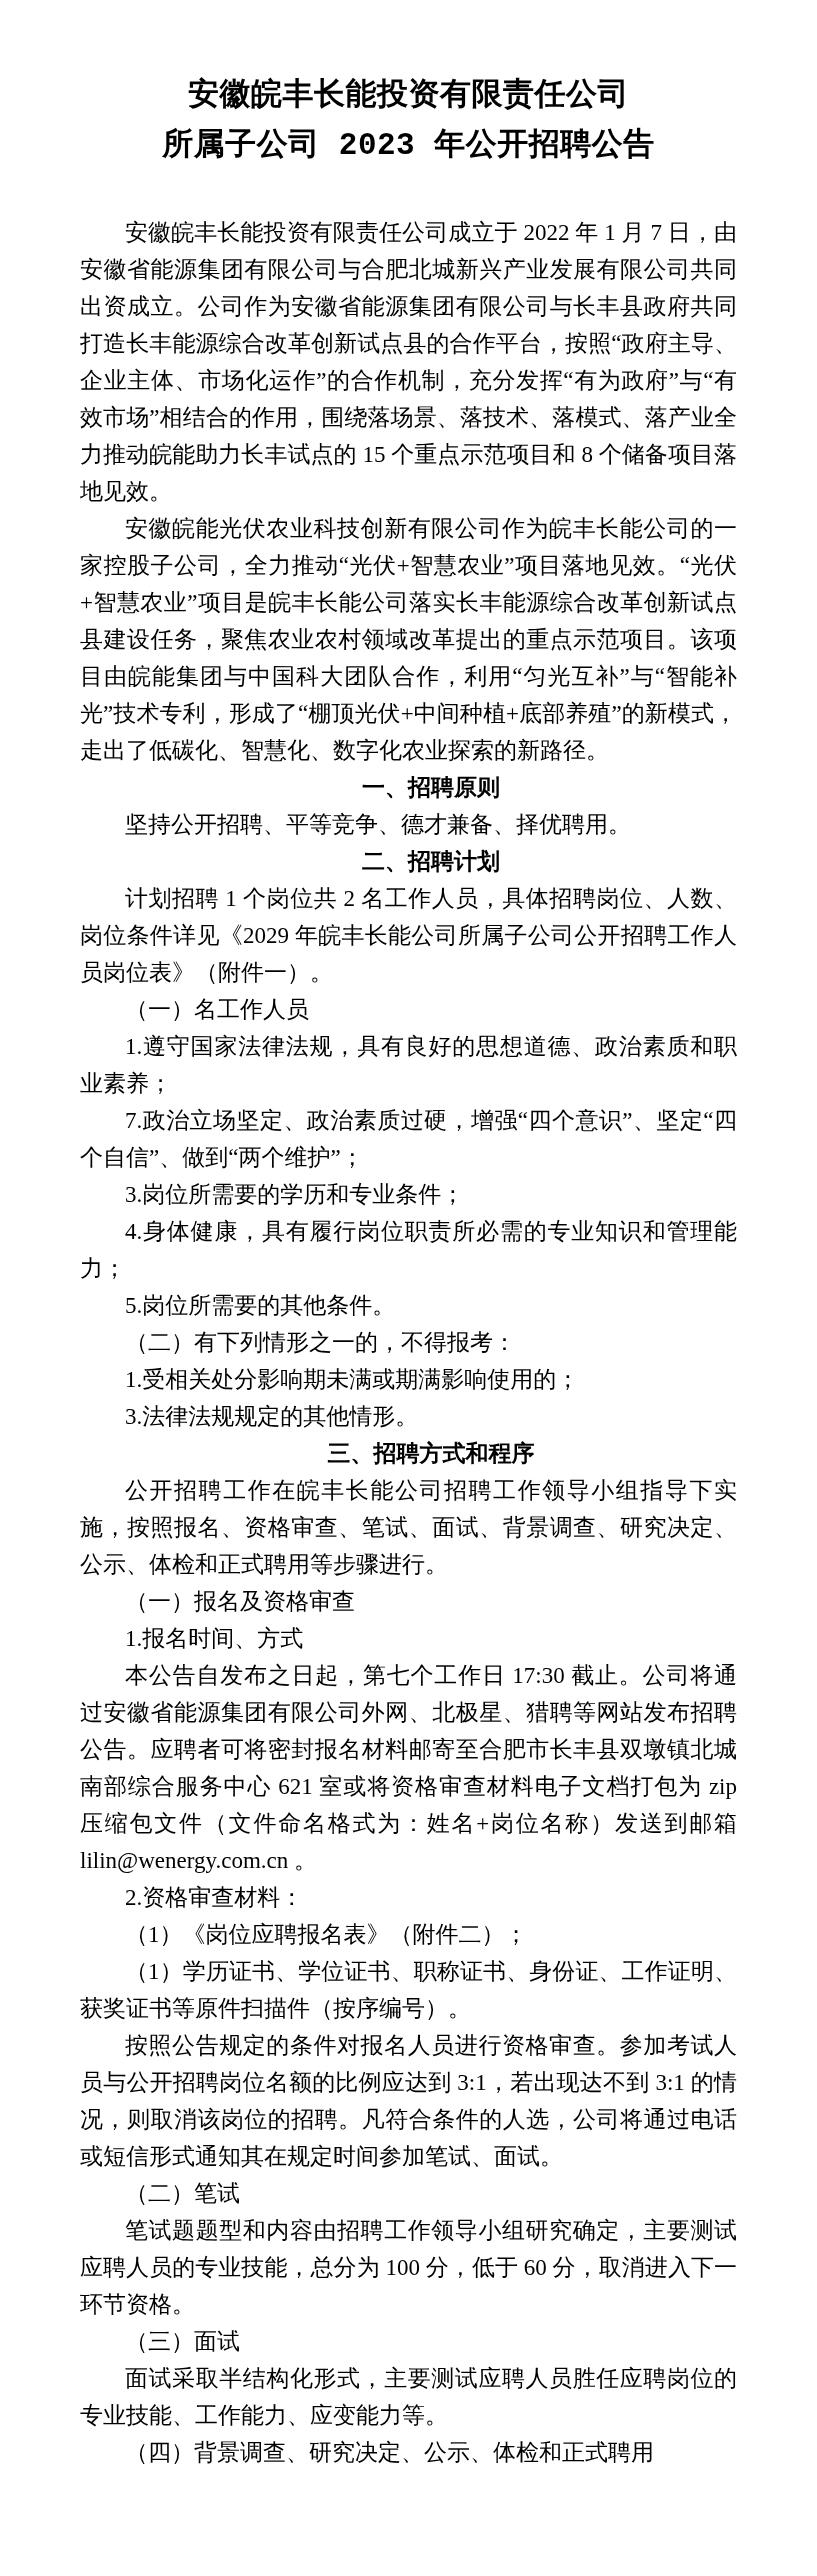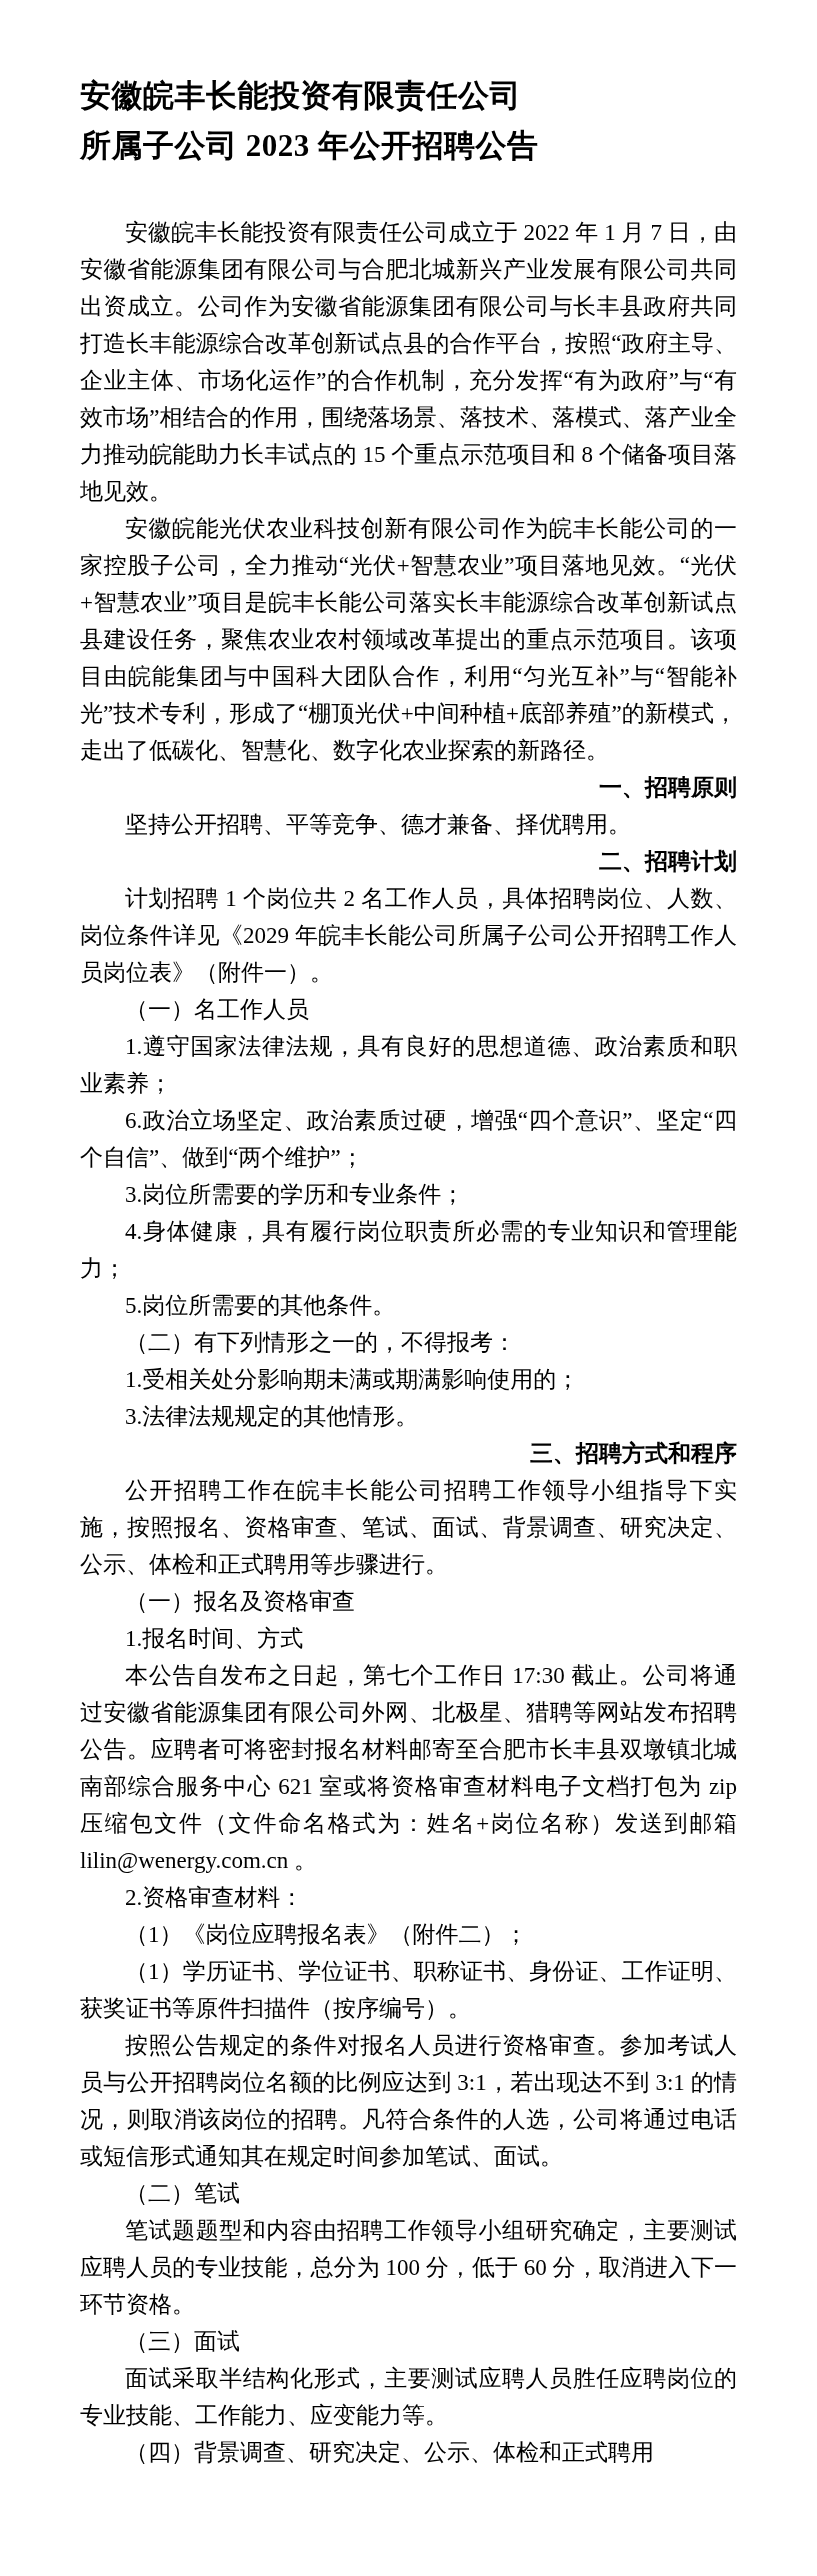--- a/index.html
+++ b/index.html
@@ -10,35 +10,36 @@
     box-sizing: border-box;
     background: #ffffff;
     padding: 71px 81px 0 80px;
     color: #000;
     font-family: "Liberation Serif", "DejaVu Serif", serif;
   }
   .doc-title {
     margin: 0 0 43px 0;
     font-size: 31px;
     font-weight: bold;
+    text-align: center;
     line-height: 50px;
     letter-spacing: 0.5px;
-    font-family: Liberation Serif, serif;
+    font-family: Liberation Mono, monospace;
   }
   .blk {
     margin: 0;
     font-size: 23px;
     line-height: 37px;
     text-align: justify;
     text-indent: 45px;
   }
   .blk.h1 {
     font-family: "Liberation Sans", "DejaVu Sans", sans-serif;
     font-weight: bold;
-    text-align: right;
+    text-align: center;
   }
   .blk.h2 {
     font-family: "Liberation Serif", "DejaVu Serif", serif;
     font-weight: normal;
   }
 </style>
 </head>
 <body>
 
 <div class="page">
@@ -50,21 +51,21 @@
 
   <div id="doc-body">
       <p class="blk p">安徽皖丰长能投资有限责任公司成立于 2022 年 1 月 7 日，由安徽省能源集团有限公司与合肥北城新兴产业发展有限公司共同出资成立。公司作为安徽省能源集团有限公司与长丰县政府共同打造长丰能源综合改革创新试点县的合作平台，按照“政府主导、企业主体、市场化运作”的合作机制，充分发挥“有为政府”与“有效市场”相结合的作用，围绕落场景、落技术、落模式、落产业全力推动皖能助力长丰试点的 15 个重点示范项目和 8 个储备项目落地见效。</p>
       <p class="blk p">安徽皖能光伏农业科技创新有限公司作为皖丰长能公司的一家控股子公司，全力推动“光伏+智慧农业”项目落地见效。“光伏+智慧农业”项目是皖丰长能公司落实长丰能源综合改革创新试点县建设任务，聚焦农业农村领域改革提出的重点示范项目。该项目由皖能集团与中国科大团队合作，利用“匀光互补”与“智能补光”技术专利，形成了“棚顶光伏+中间种植+底部养殖”的新模式，走出了低碳化、智慧化、数字化农业探索的新路径。</p>
       <p class="blk h1">一、招聘原则</p>
       <p class="blk p">坚持公开招聘、平等竞争、德才兼备、择优聘用。</p>
       <p class="blk h1">二、招聘计划</p>
       <p class="blk p">计划招聘 1 个岗位共 2 名工作人员，具体招聘岗位、人数、岗位条件详见《2029 年皖丰长能公司所属子公司公开招聘工作人员岗位表》（附件一）。</p>
       <p class="blk h2">（一）名工作人员</p>
       <p class="blk p">1.遵守国家法律法规，具有良好的思想道德、政治素质和职业素养；</p>
-      <p class="blk p">6.政治立场坚定、政治素质过硬，增强“四个意识”、坚定“四个自信”、做到“两个维护”；</p>
+      <p class="blk p">7.政治立场坚定、政治素质过硬，增强“四个意识”、坚定“四个自信”、做到“两个维护”；</p>
       <p class="blk p">3.岗位所需要的学历和专业条件；</p>
       <p class="blk p">4.身体健康，具有履行岗位职责所必需的专业知识和管理能力；</p>
       <p class="blk p">5.岗位所需要的其他条件。</p>
       <p class="blk h2">（二）有下列情形之一的，不得报考：</p>
       <p class="blk p">1.受相关处分影响期未满或期满影响使用的；</p>
       <p class="blk p">3.法律法规规定的其他情形。</p>
       <p class="blk h1">三、招聘方式和程序</p>
       <p class="blk p">公开招聘工作在皖丰长能公司招聘工作领导小组指导下实施，按照报名、资格审查、笔试、面试、背景调查、研究决定、公示、体检和正式聘用等步骤进行。</p>
       <p class="blk h2">（一）报名及资格审查</p>
       <p class="blk p">1.报名时间、方式</p>

